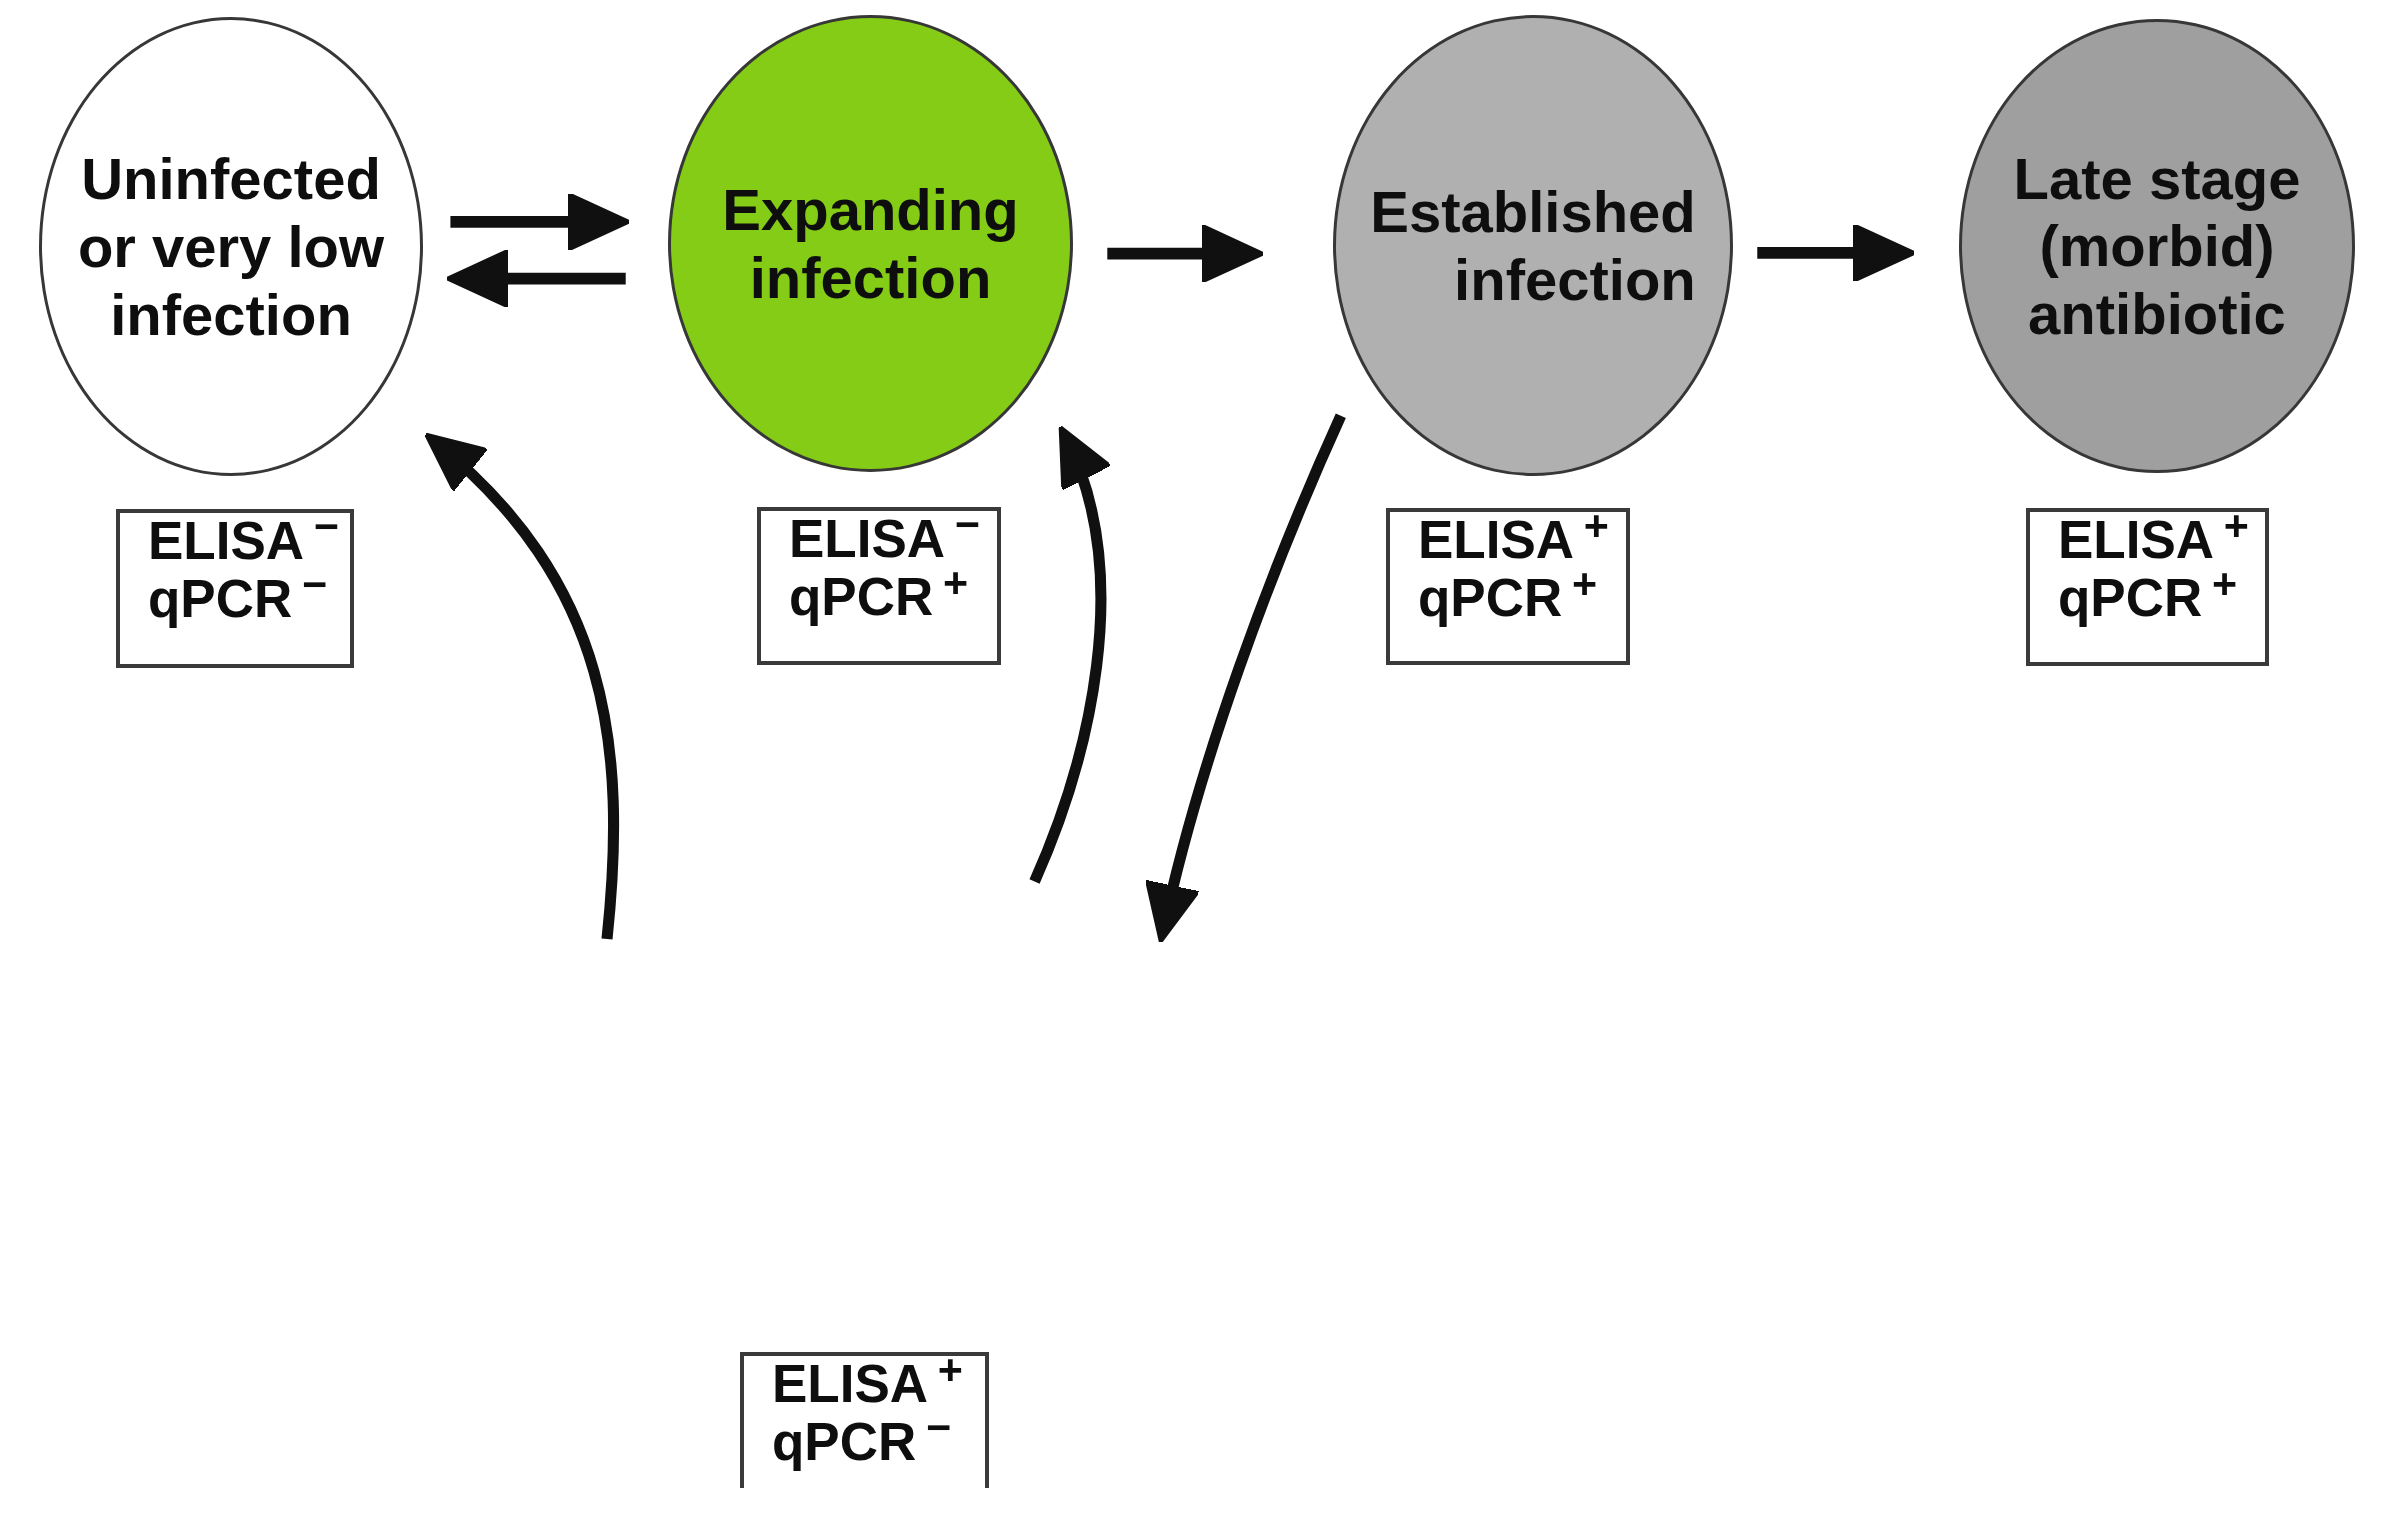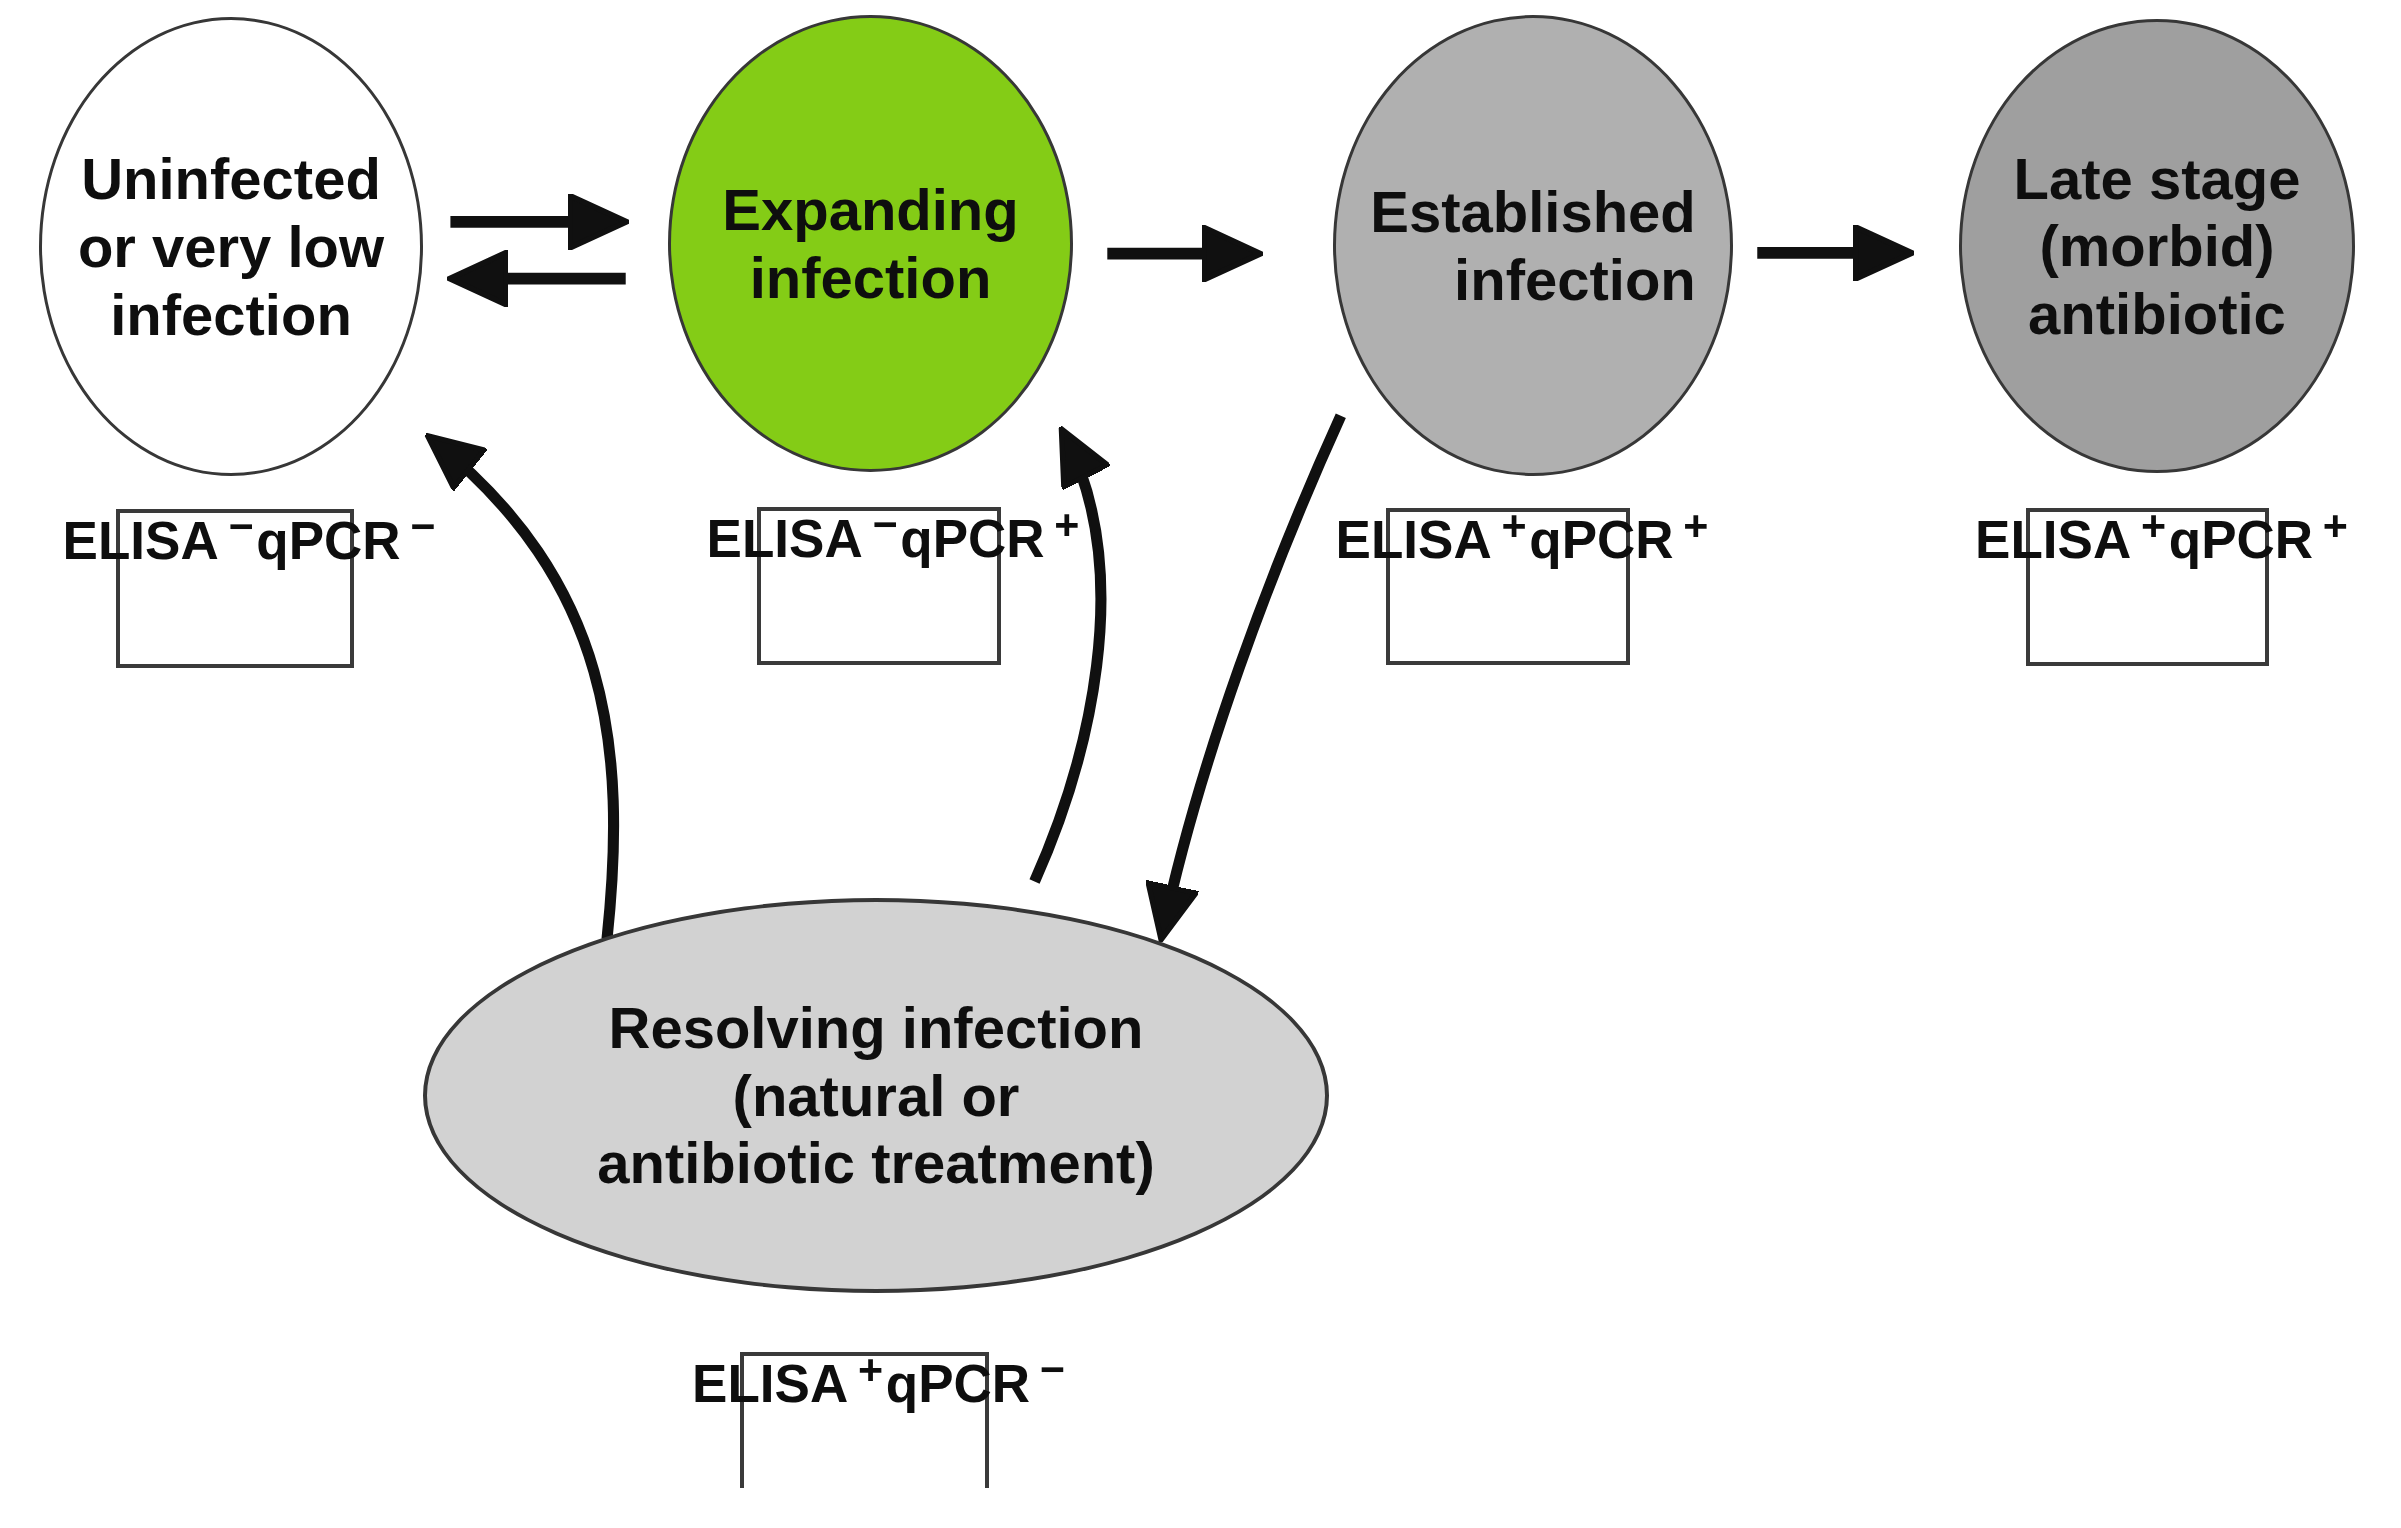--- a/index.html
+++ b/index.html
@@ -51,22 +51,21 @@
   .node-established { left: 1333px; top: 15.2px;   width: 400px;  height: 461px; background: #b0b0b0; text-align: right; }
   .node-latestage   { left: 1959px; top: 19.4px;   width: 396px;  height: 454px; background: #9f9f9f; }
   .node-resolving   { left: 423px;  top: 898px; width: 906px; height: 395px; background: #d2d2d2; border-width: 4.2px; }
 
   .assay-box {
     position: absolute;
     background: #ffffff;
     border: 4.9px solid #3a3a3a;
     box-sizing: border-box;
     display: flex;
-    flex-direction: row;
-    justify-content: center;
+    flex-direction: column;
     padding-left: 28px;
     gap: 2.8px;
   }
   .box-uninfected  { left: 116px;  top: 509px;  width: 238px; height: 159px; }
   .box-expanding   { left: 757px; top: 507px;  width: 244px; height: 158px; }
   .box-established { left: 1386px; top: 508px;  width: 244px; height: 157px; }
   .box-latestage   { left: 2026px; top: 508px;  width: 243px; height: 158px; }
   .box-resolving   { left: 740px; top: 1352px; width: 249px; height: 151px; }
 
   .assay-row {
@@ -114,25 +113,20 @@
   </div>
   <div class="node node-established">
     <span class="node-label">Established
 infection</span>
   </div>
   <div class="node node-latestage">
     <span class="node-label">Late stage
 (morbid)
 antibiotic</span>
   </div>
-  <div class="node node-resolving">
-    <span class="node-label">Resolving infection
-(natural or
-antibiotic treatment)</span>
-  </div>
 
   <div class="assay-box box-uninfected">
     <div class="assay-row">
       <span>ELISA</span><span class="assay-sign">−</span>
     </div>
     <div class="assay-row">
       <span>qPCR</span><span class="assay-sign">−</span>
     </div>
   </div>
 

